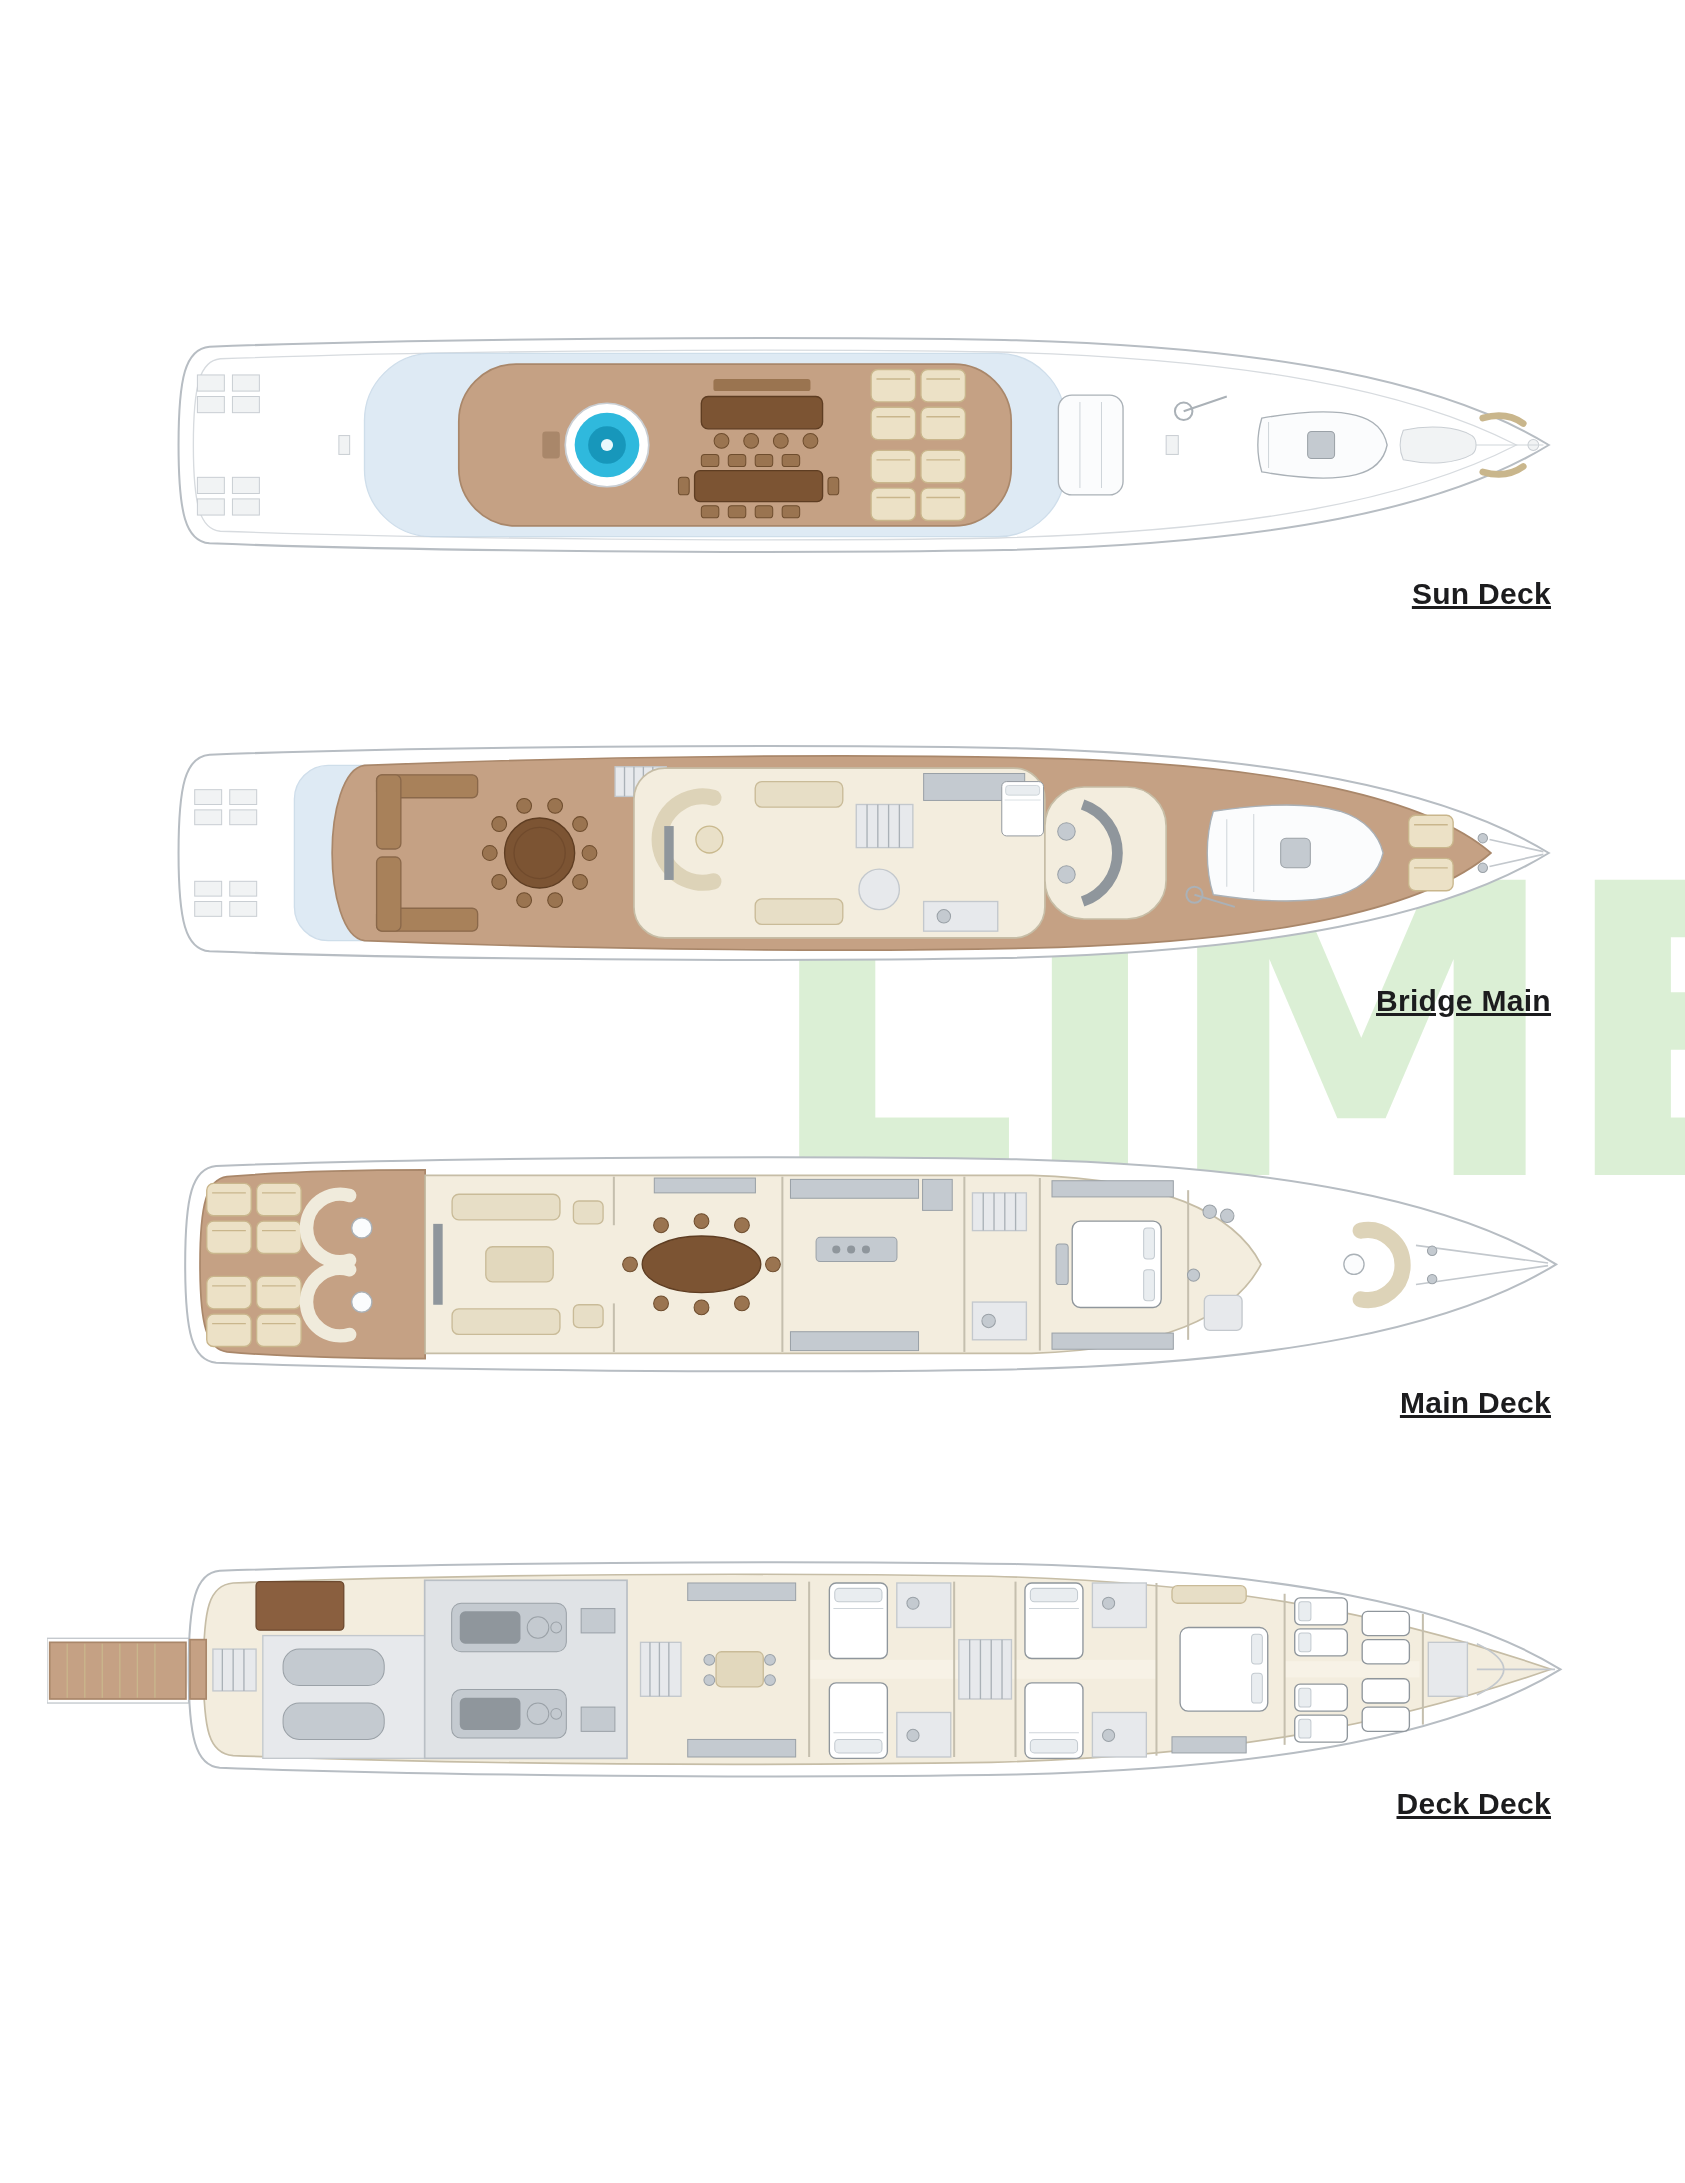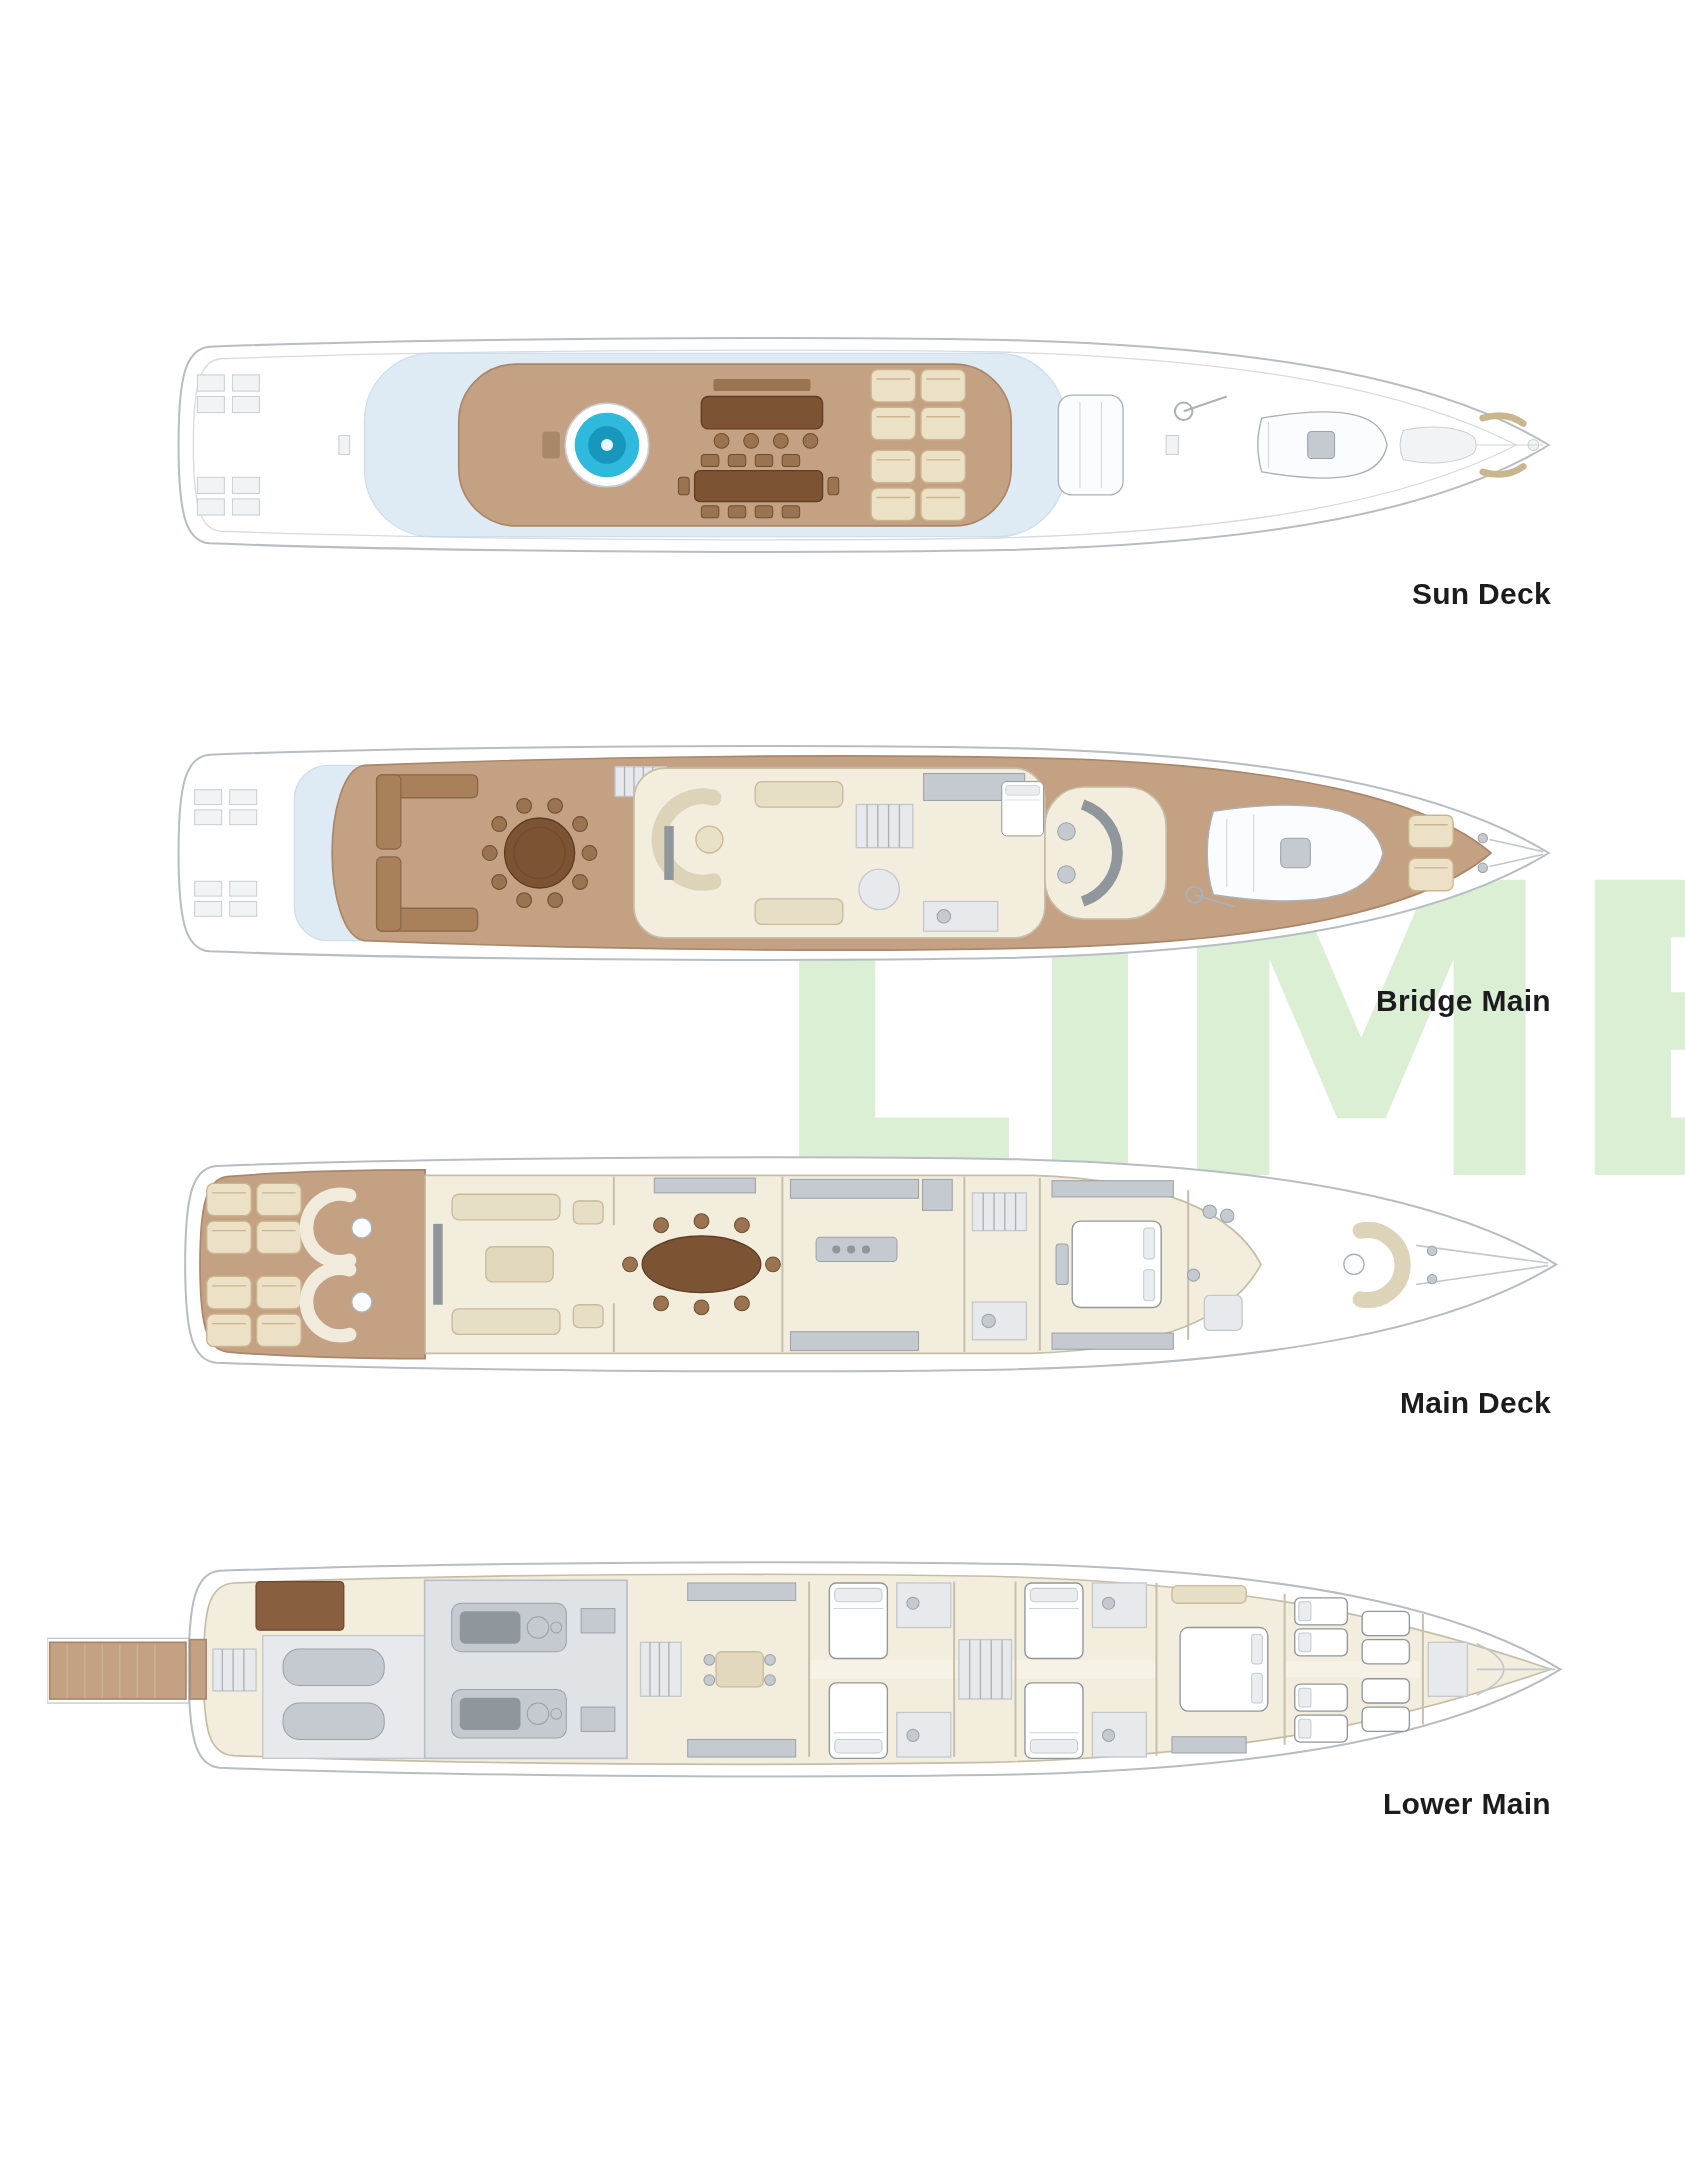--- a/index.html
+++ b/index.html
@@ -4,21 +4,21 @@
 <style>
   html,body{margin:0;padding:0;background:#ffffff;}
   #canvas{position:relative;width:1686px;height:2183px;background:#fff;overflow:hidden;
           font-family:"Liberation Sans",sans-serif;}
   .watermark{position:absolute;left:762px;top:833px;z-index:0;
              font-family:"DejaVu Sans",sans-serif;font-weight:700;font-size:405px;
              line-height:405px;letter-spacing:-5.4px;color:var(--watermark_green,#bfe3b4);
              opacity:.55;user-select:none;}
   .deck-svg{position:absolute;z-index:1;}
   .deck-label{position:absolute;right:135px;z-index:2;font-weight:700;font-size:30px;
-              letter-spacing:0.3px;color:var(--label_color,#1c1c1e);}
+              letter-spacing:0.3px;color:var(--label_color,#1c1c1e);text-decoration:underline;}
   
   .hullfill{fill:#ffffff;stroke:var(--hull_stroke,#b7bdc3);stroke-width:3;}
   .innerline{fill:none;stroke:#d7dbdf;stroke-width:2;}
   .ghost{fill:#f1f3f4;stroke:#c9ced3;stroke-width:1.5;}
   .glass{fill:var(--glass_blue,#d7e5f2);opacity:.8;stroke:#c3d6e6;stroke-width:2;}
   .teak{fill:var(--teak,#c5a184);stroke:var(--teak_dark,#a9876a);stroke-width:2.5;}
   .pad{fill:var(--sunpad,#ece1c6);stroke:var(--sunpad_stroke,#c9b68c);stroke-width:2;}
   .padline{stroke:var(--sunpad_stroke,#c9b68c);stroke-width:2;}
   .cream{fill:var(--interior_cream,#f3edde);stroke:var(--interior_stroke,#c6bda6);stroke-width:2.5;}
   .corridor{fill:#f7f2e6;}
@@ -414,16 +414,16 @@
     </g>
     <g>
       <path d="M2120,152 Q2200,190 2120,228" class="rope"></path>
       <line x1="2120" y1="190" x2="2236" y2="190" class="rope"></line>
     </g>
   </svg>
 
   <div class="deck-label" style="top:577px">Sun Deck</div>
   <div class="deck-label" style="top:984px">Bridge Main</div>
   <div class="deck-label" style="top:1386px">Main Deck</div>
-  <div class="deck-label" style="top:1787px">Lower Main</div>
+  <div class="deck-label" style="top:1787px">Deck Deck</div>
 
 </div>
 
 
 </body></html>

